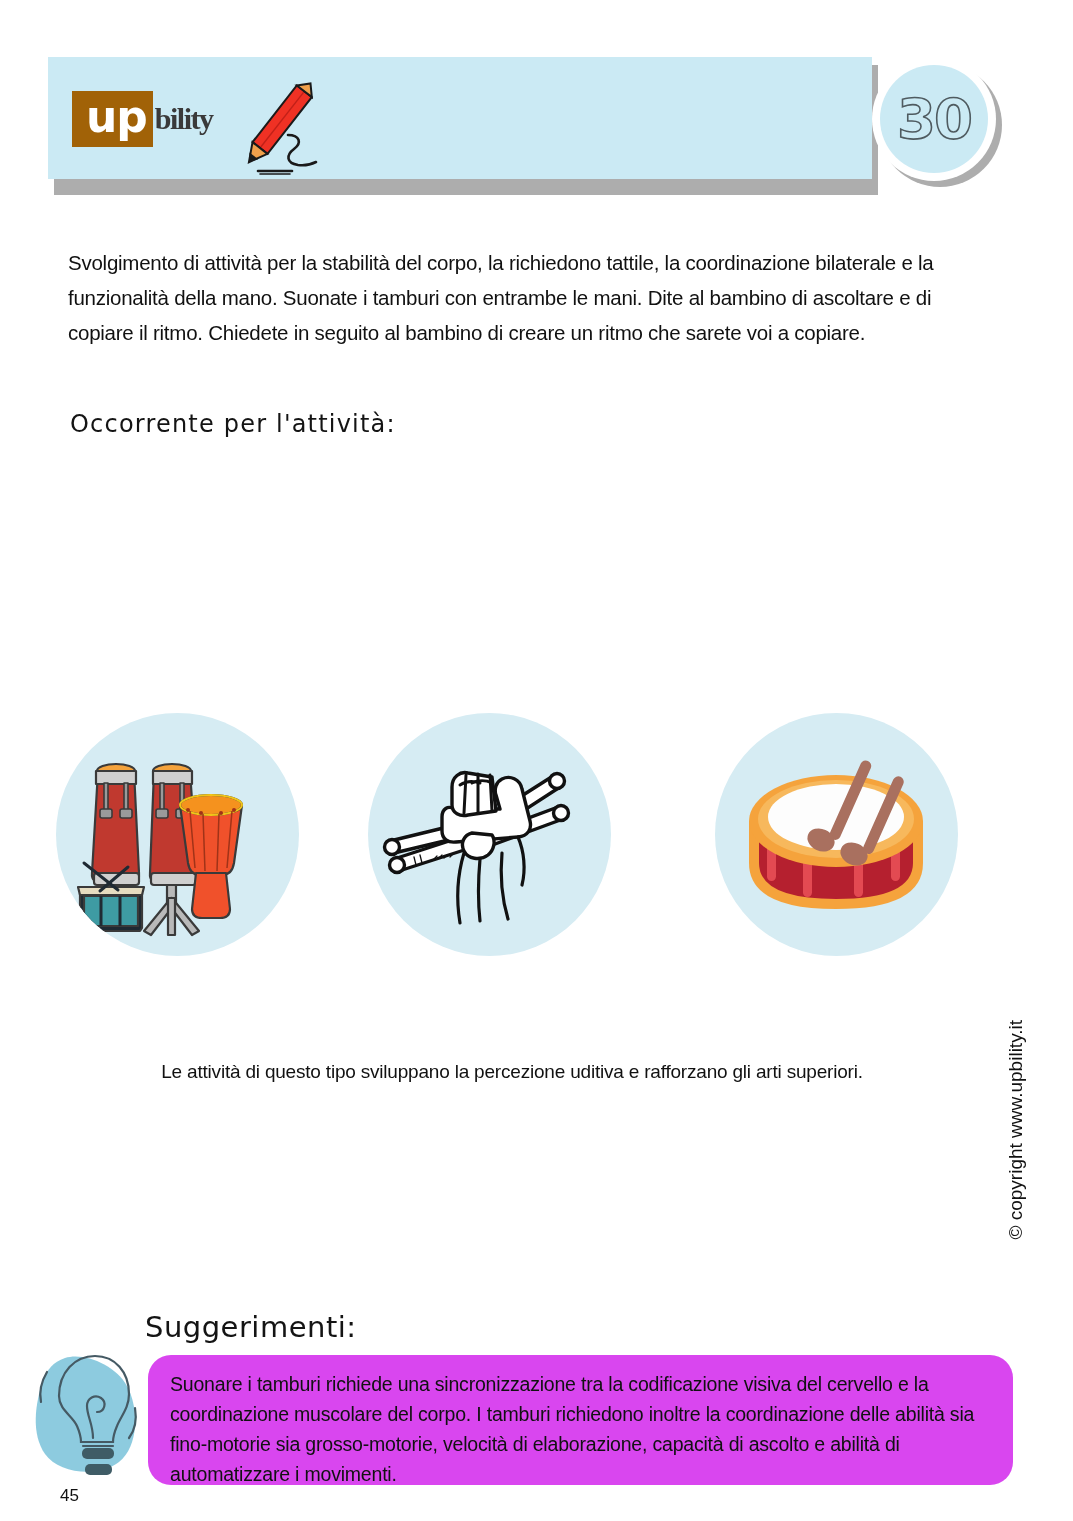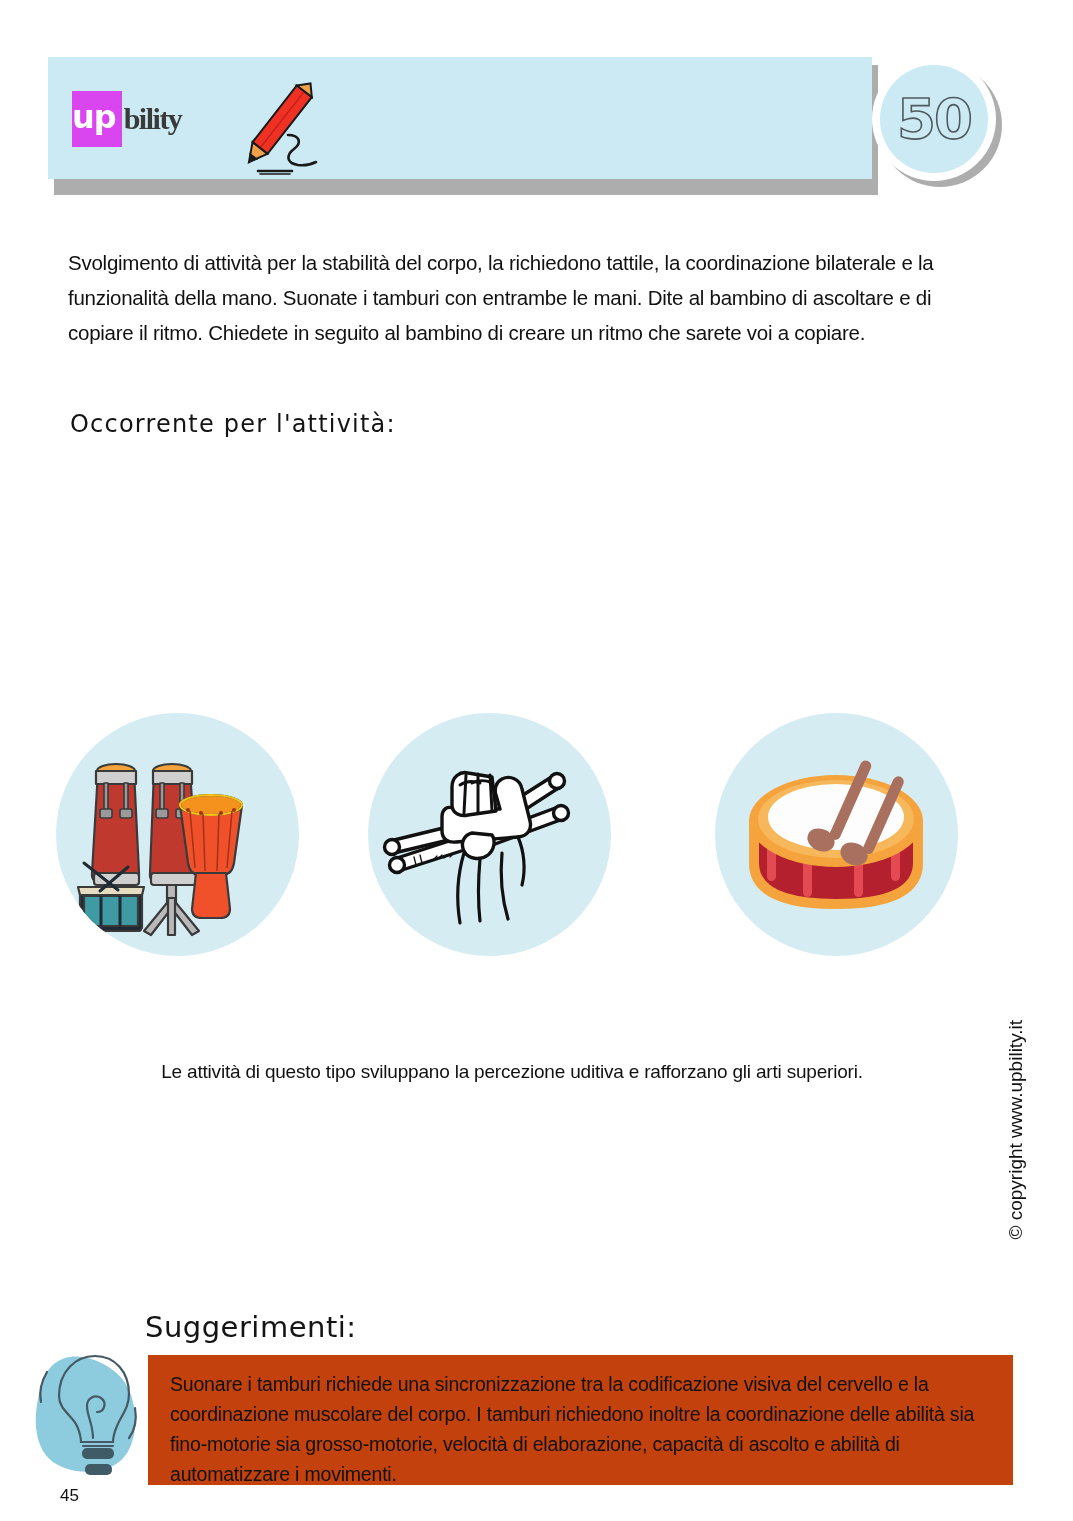--- a/index.html
+++ b/index.html
@@ -54,26 +54,26 @@
     height: 90px;
   }
   .logo-text-row {
     position: absolute;
     left: 0;
     top: 10px;
     display: flex;
     align-items: center;
   }
   .logo-up {
-    background: #d946ef;
+    background: #a16207;
     color: #ffffff;
     font-weight: 700;
-    font-size: 32px;
+    font-size: 44px;
     line-height: 48px;
-    padding: 2px 6px 6px 0;
+    padding: 2px 6px 6px 14px;
     letter-spacing: -1px;
     font-family: "DejaVu Sans", sans-serif;
   }
   .logo-bility {
     color: #3a3a3a;
     font-weight: 700;
     font-size: 30px;
     line-height: 48px;
     letter-spacing: -1.5px;
     margin-left: 2px;
@@ -256,21 +256,22 @@
     font-size: 29px;
     color: #141414;
     letter-spacing: 0.5px;
   }
   .tips-box {
     position: absolute;
     left: 148px;
     top: 1355px;
     width: 865px;
     height: 130px;
-    background: #c2410c;
+    background: #d946ef;
+    border-radius: 23px;
   }
   .tips-text {
     position: absolute;
     left: 22px;
     top: 14px;
     width: 820px;
     font-size: 19.5px;
     line-height: 30px;
     color: #111111;
     letter-spacing: -0.2px;
@@ -326,21 +327,21 @@
       </div>
 
 
     </div>
   </div>
 
   <div class="badge-wrap">
     <div class="badge-shadow"></div>
     <div class="badge-ring"></div>
     <div class="badge-inner">
-      <span class="badge-num">50</span>
+      <span class="badge-num">30</span>
     </div>
   </div>
 
   <p class="intro">Svolgimento di attività per la stabilità del corpo, la richiedono tattile, la coordinazione bilaterale e la funzionalità della mano. Suonate i tamburi con entrambe le mani. Dite al bambino di ascoltare e di copiare il ritmo. Chiedete in seguito al bambino di creare un ritmo che sarete voi a copiare.</p>
 
   <div class="materials-title">Occorrente per l'attività:</div>
 
   <div class="illus-row">
 
     <div class="illus illus-1">

